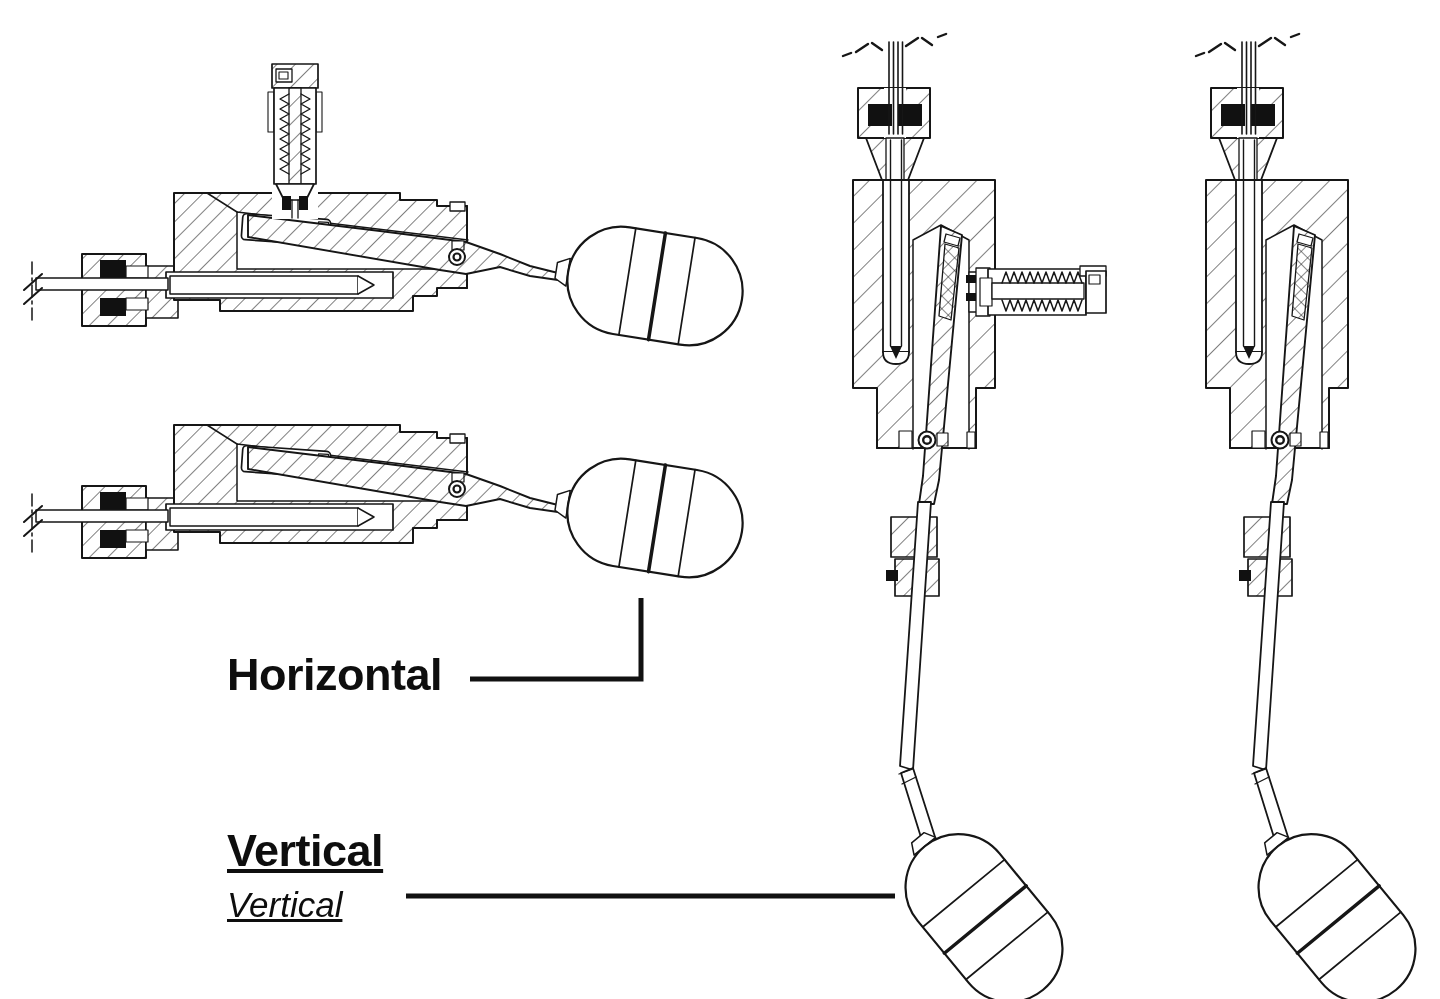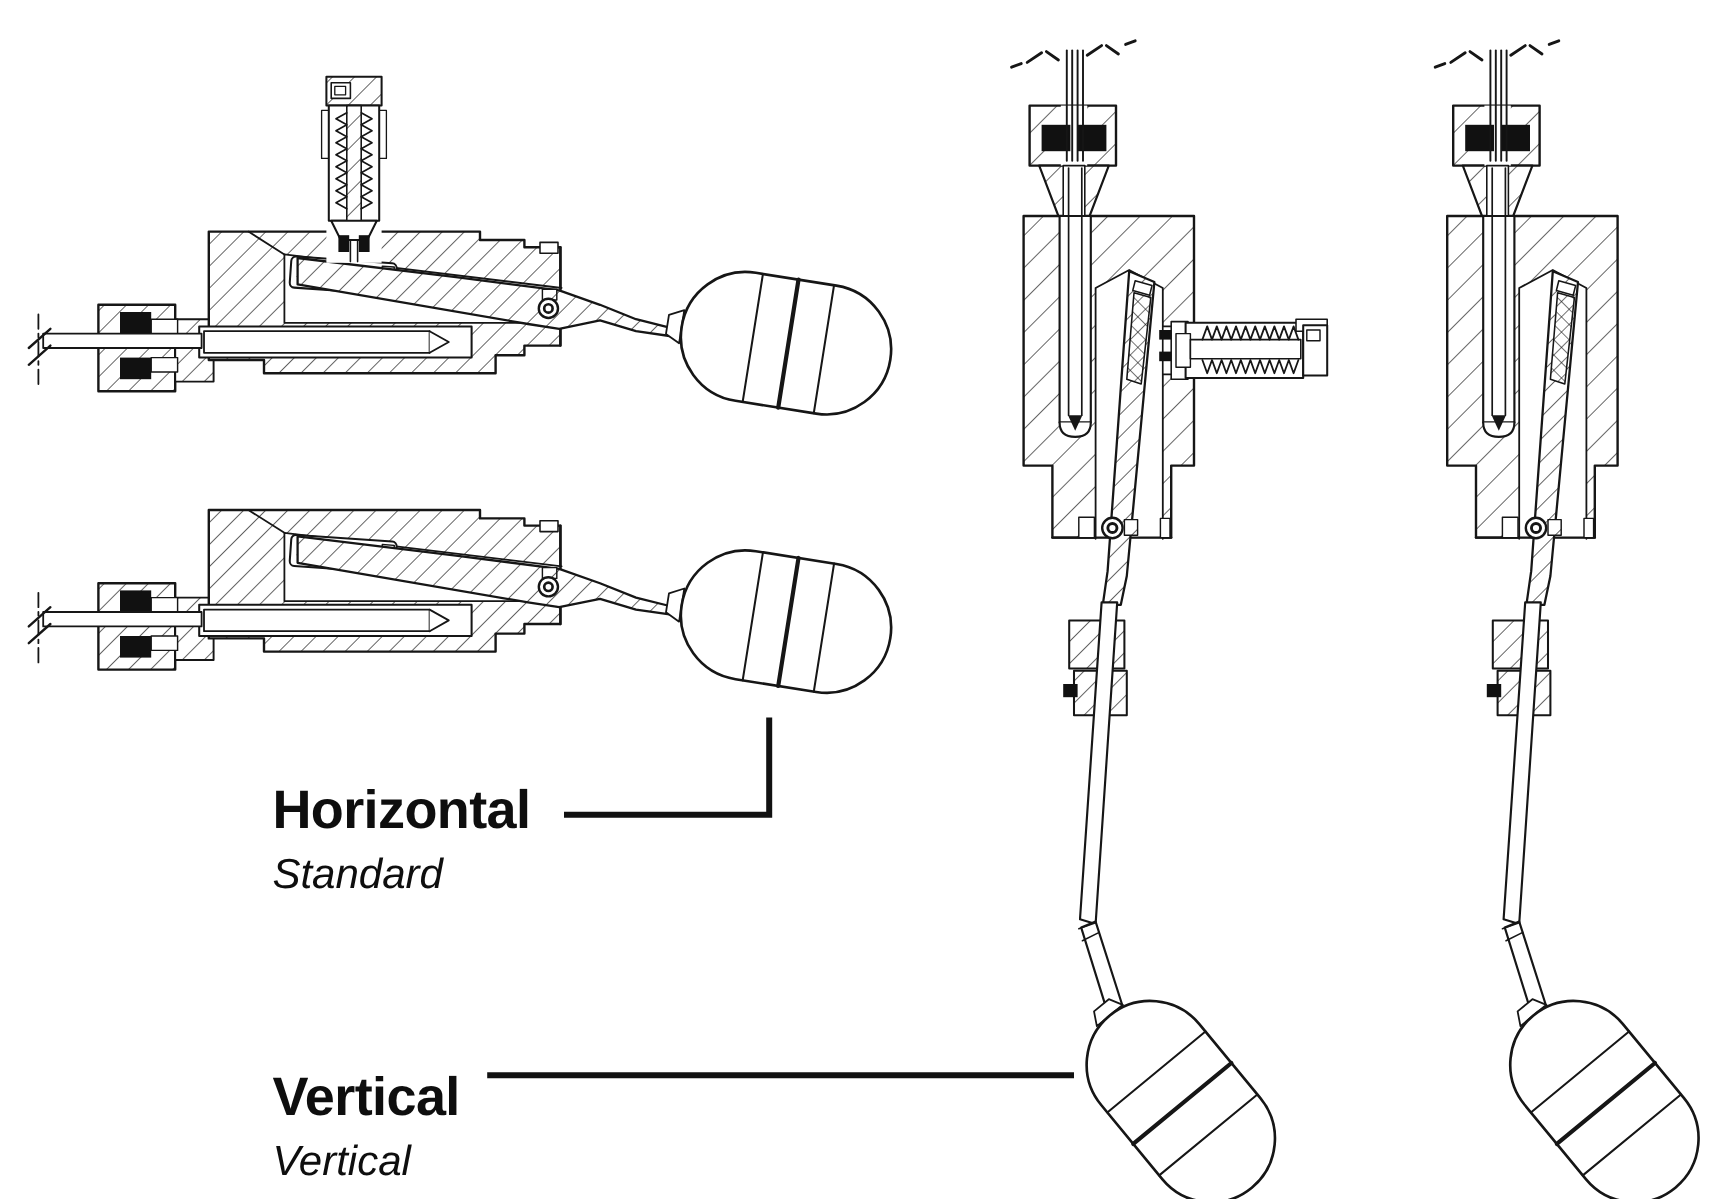--- a/index.html
+++ b/index.html
@@ -4,21 +4,21 @@
 <title>Diagram</title>
 <style>
   html,body{margin:0;padding:0;background:#ffffff;}
   .stage{position:relative;width:1440px;height:999px;background:#ffffff;overflow:hidden;
          font-family:"Liberation Sans",sans-serif;margin-top:28px;}
   .stage svg{position:absolute;left:0;top:0;}
   .label{position:absolute;color:#0e0e0e;line-height:1;}
   .label .title{font-weight:700;font-size:45px;letter-spacing:-0.5px;}
   .label .subtitle{font-style:italic;font-size:35px;font-weight:400;margin-top:14px;}
   .lbl-horizontal{left:227px;top:624px;}
-  .lbl-vertical{left:227px;top:863px;}
+  .lbl-vertical{left:227px;top:800px;text-decoration:underline;}
 </style>
 </head>
 <body>
 
 <div class="stage">
 
 <svg width="1440" height="999" viewBox="0 0 1440 999">
 <defs>
 
   <pattern id="hatchA" width="13" height="13" patternUnits="userSpaceOnUse" patternTransform="rotate(45)">
@@ -202,20 +202,19 @@
   </g>
 
   <use href="#vassy" x="353"></use>
 
   <polyline points="470,651 641,651 641,570" fill="none" stroke="#111" stroke-width="5"></polyline>
   <line x1="406" y1="868" x2="895" y2="868" stroke="#111" stroke-width="5"></line>
 </svg>
 
 <div class="label lbl-horizontal">
   <div class="title">Horizontal</div>
-  <div class="subtitle">Standard</div>
 </div>
 <div class="label lbl-vertical">
   <div class="title">Vertical</div>
   <div class="subtitle">Vertical</div>
 </div>
 
 </div>
 
 </body></html>

